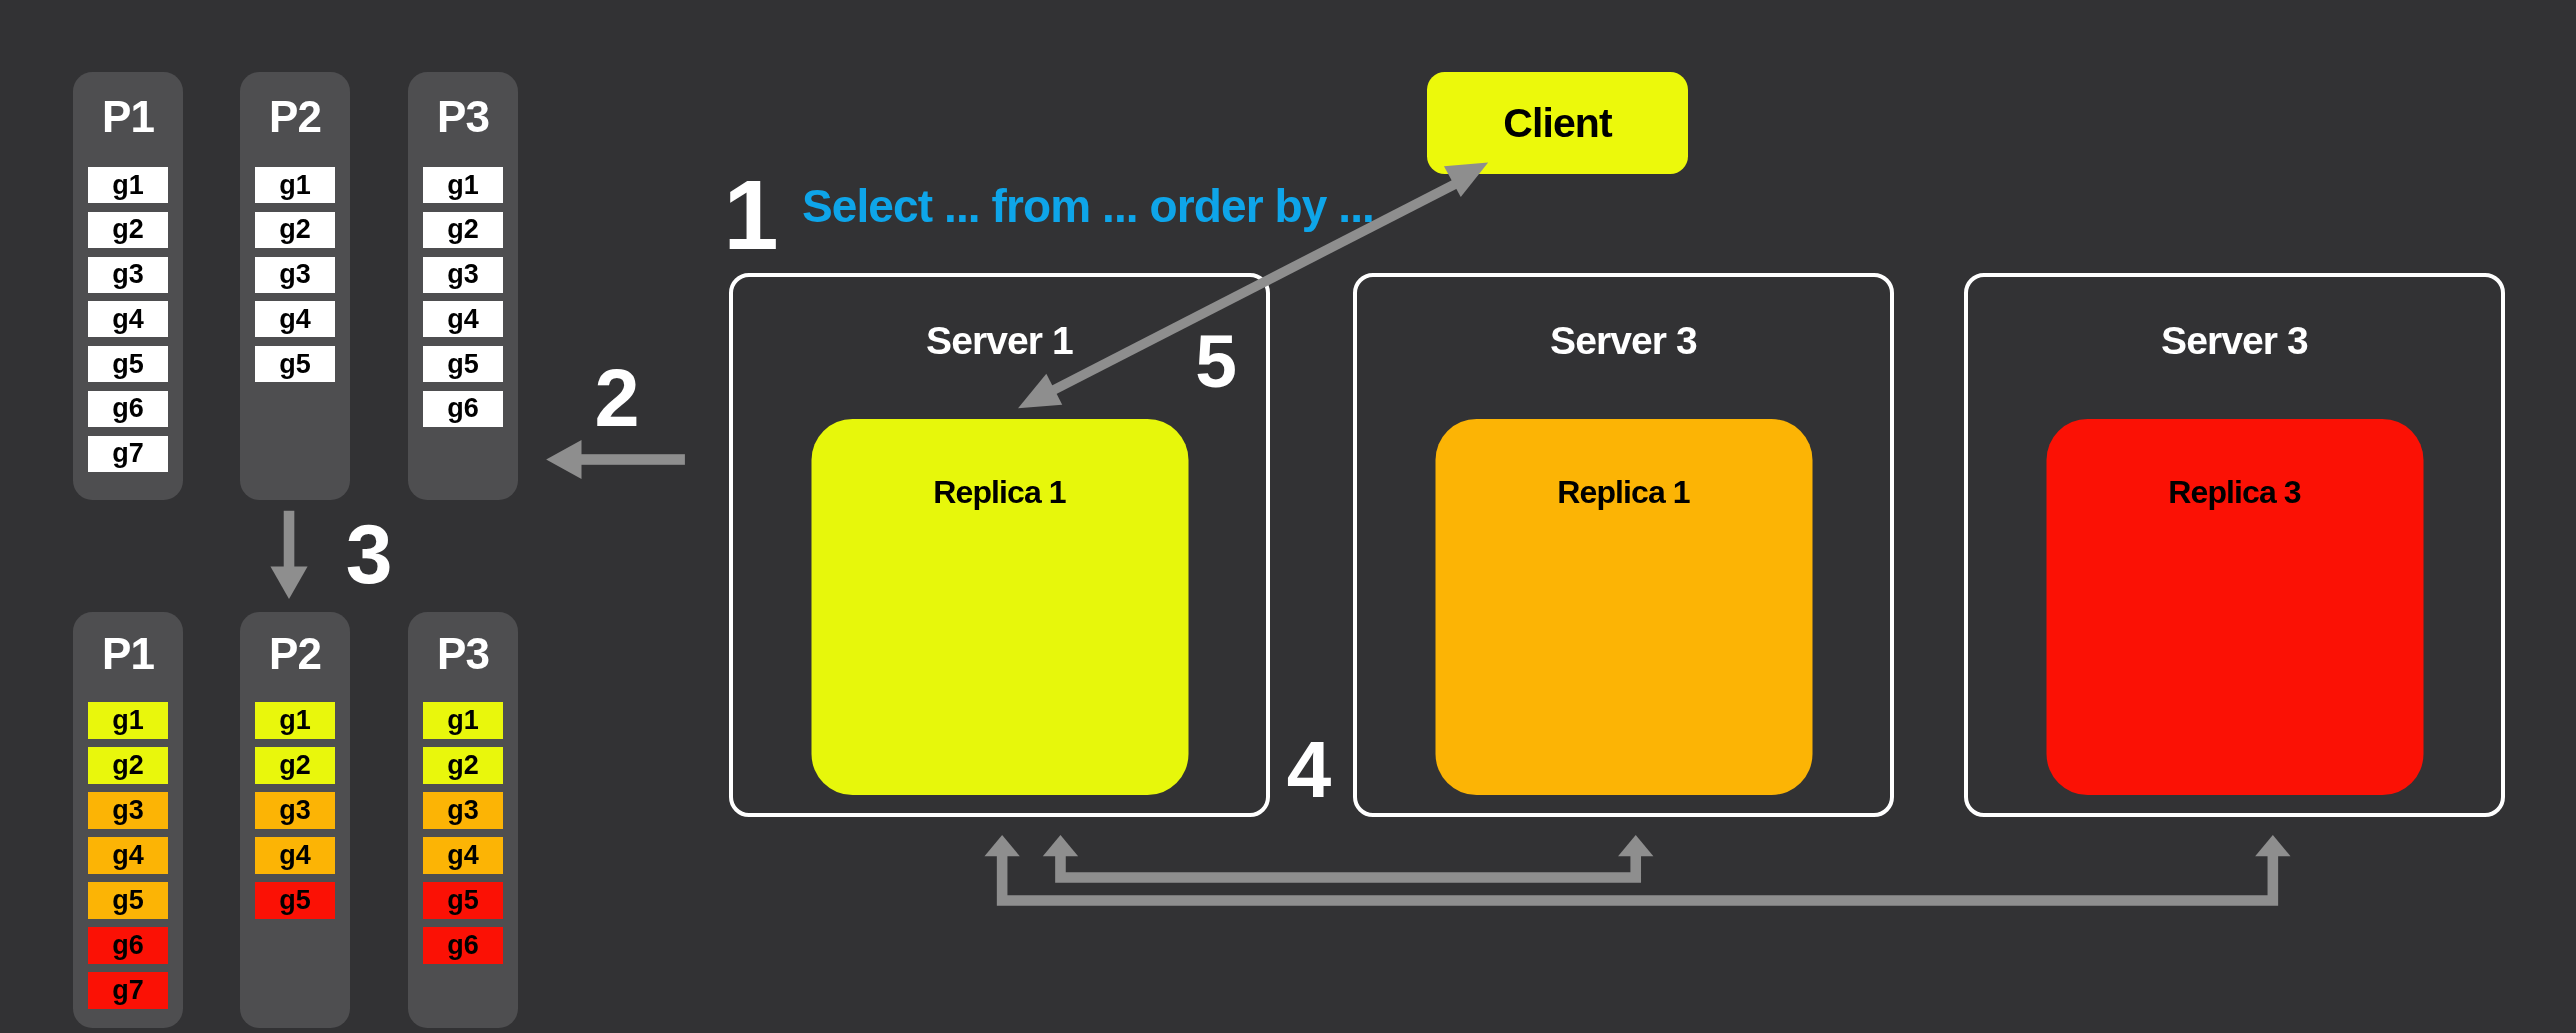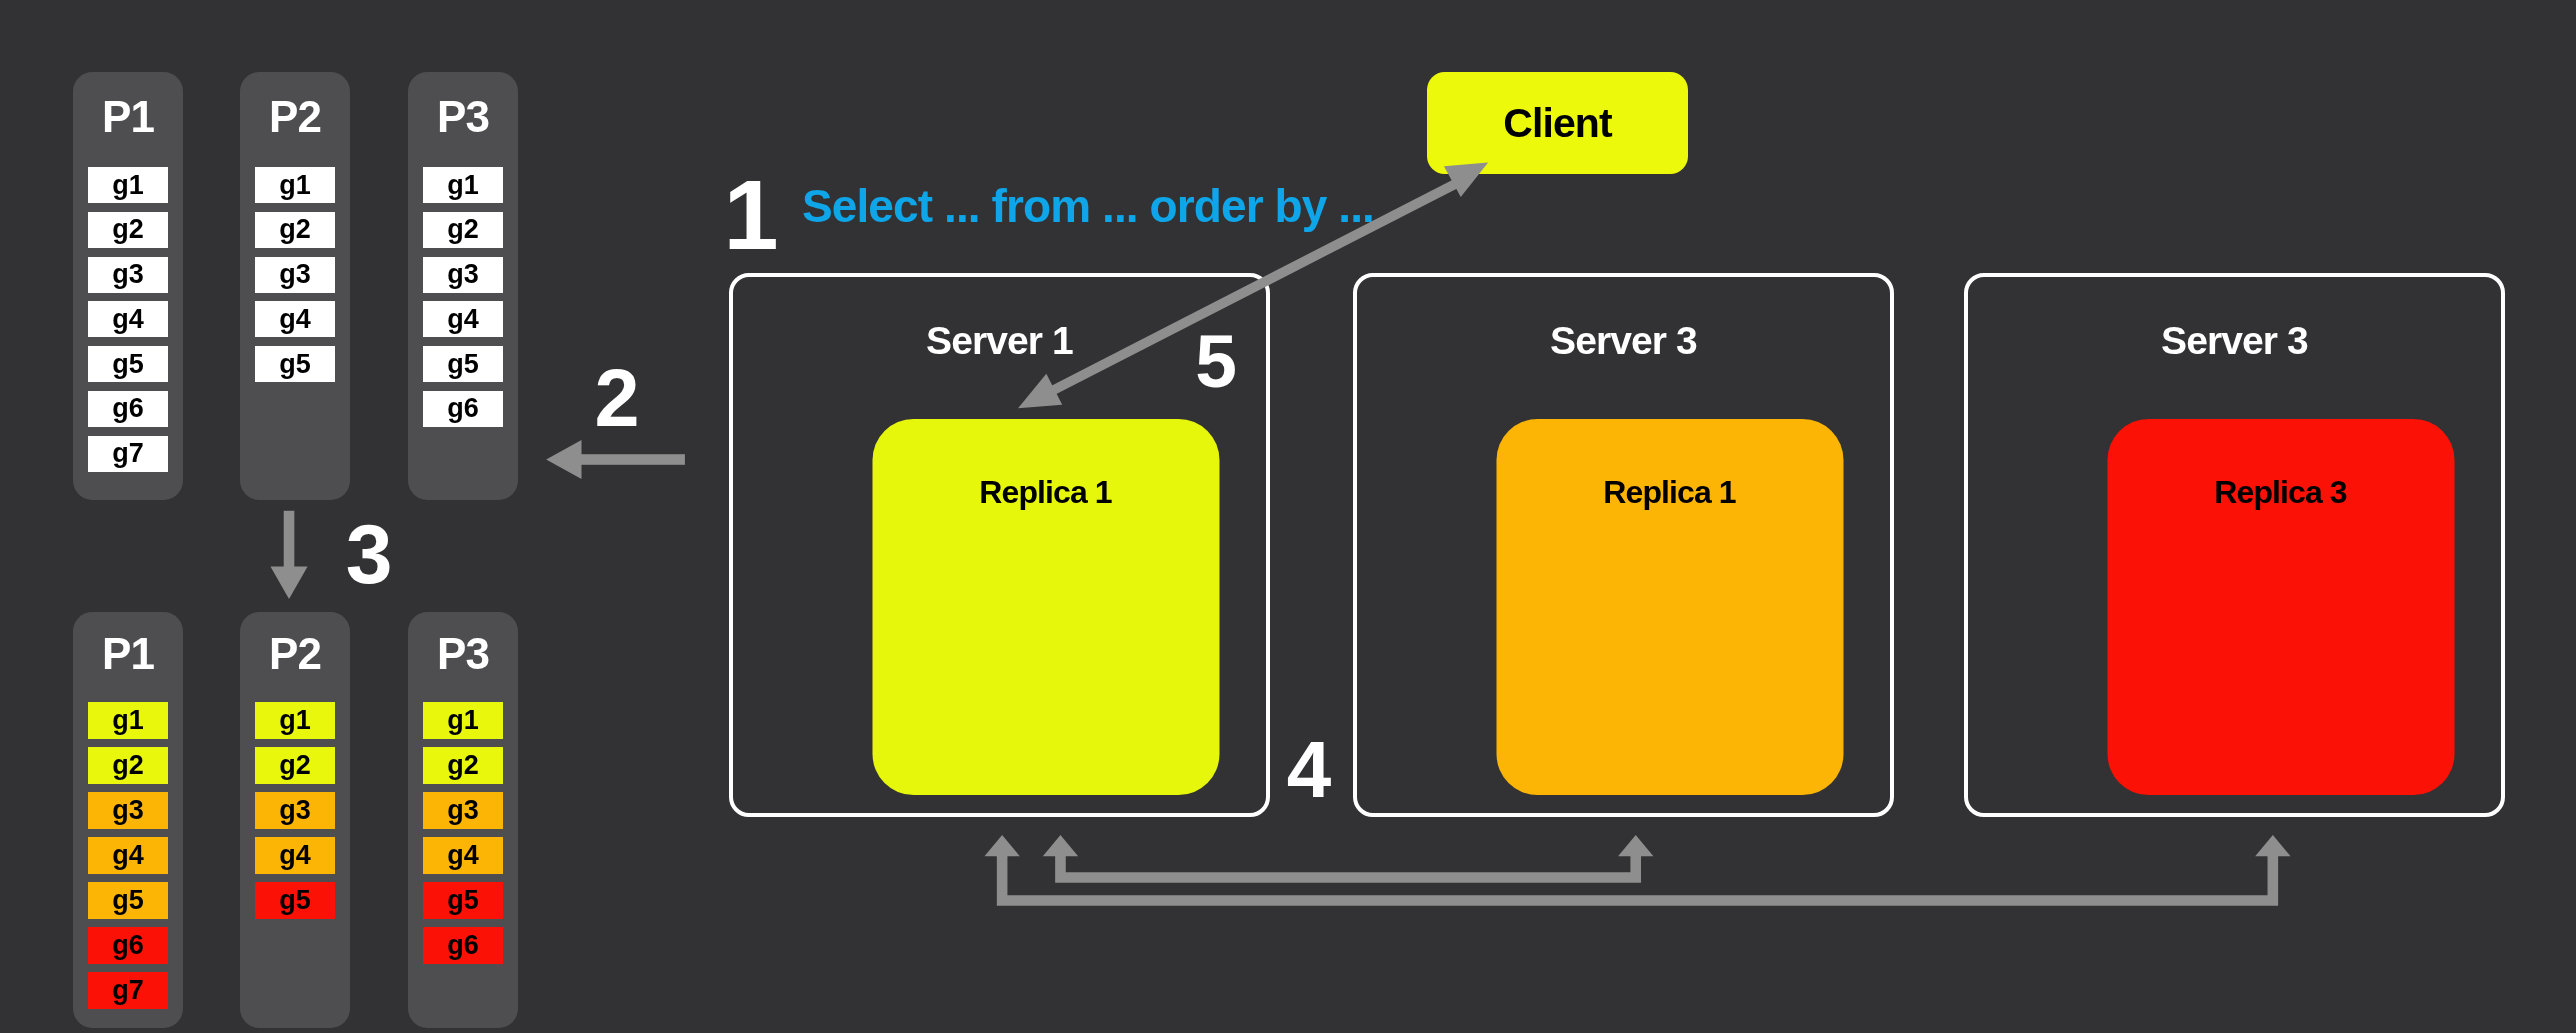--- a/index.html
+++ b/index.html
@@ -44,21 +44,21 @@
     border:4.4px solid #ffffff;border-radius:20px;
     box-sizing:border-box;
   }
   .server-label{
     position:absolute;top:42px;left:0;width:100%;
     text-align:center;color:#ffffff;
     font-size:39px;font-weight:600;letter-spacing:-0.9px;
   }
   .replica{
     position:absolute;top:142px;left:50%;transform:translateX(-50%);
-    width:347px;height:376px;border-radius:41px;margin-left:46px;
+    width:377px;height:376px;border-radius:41px;
   }
   .replica-label{
     margin-top:55px;text-align:center;
     font-size:32px;font-weight:bold;color:#000;letter-spacing:-0.9px;
   }
 
   
   .client{
     position:absolute;left:1427px;top:72px;width:261px;height:102px;
     border-radius:17.7px;

